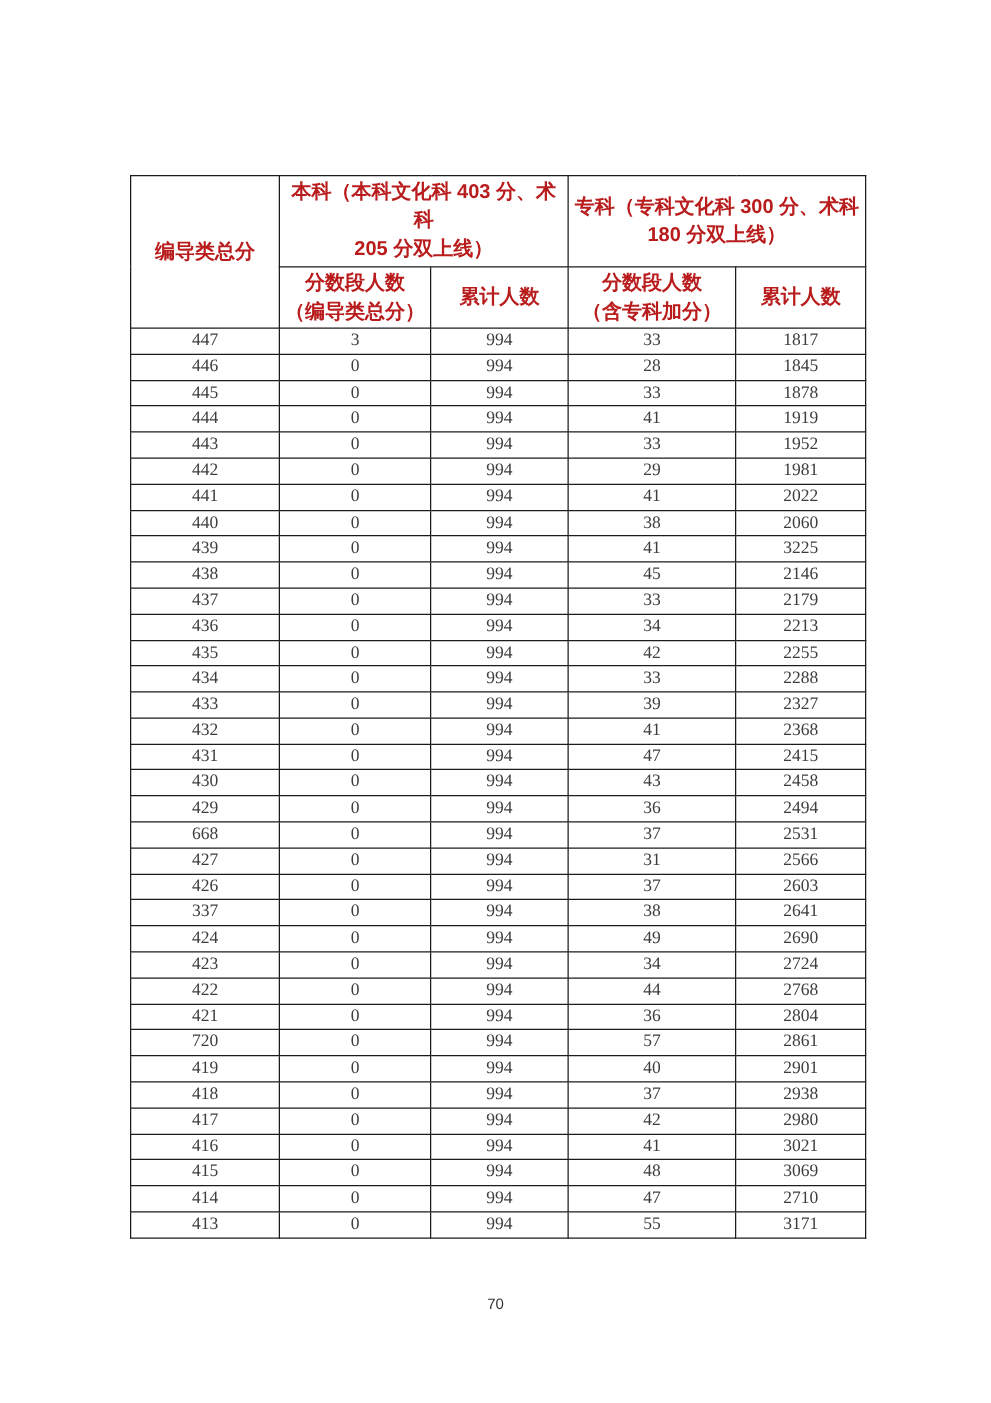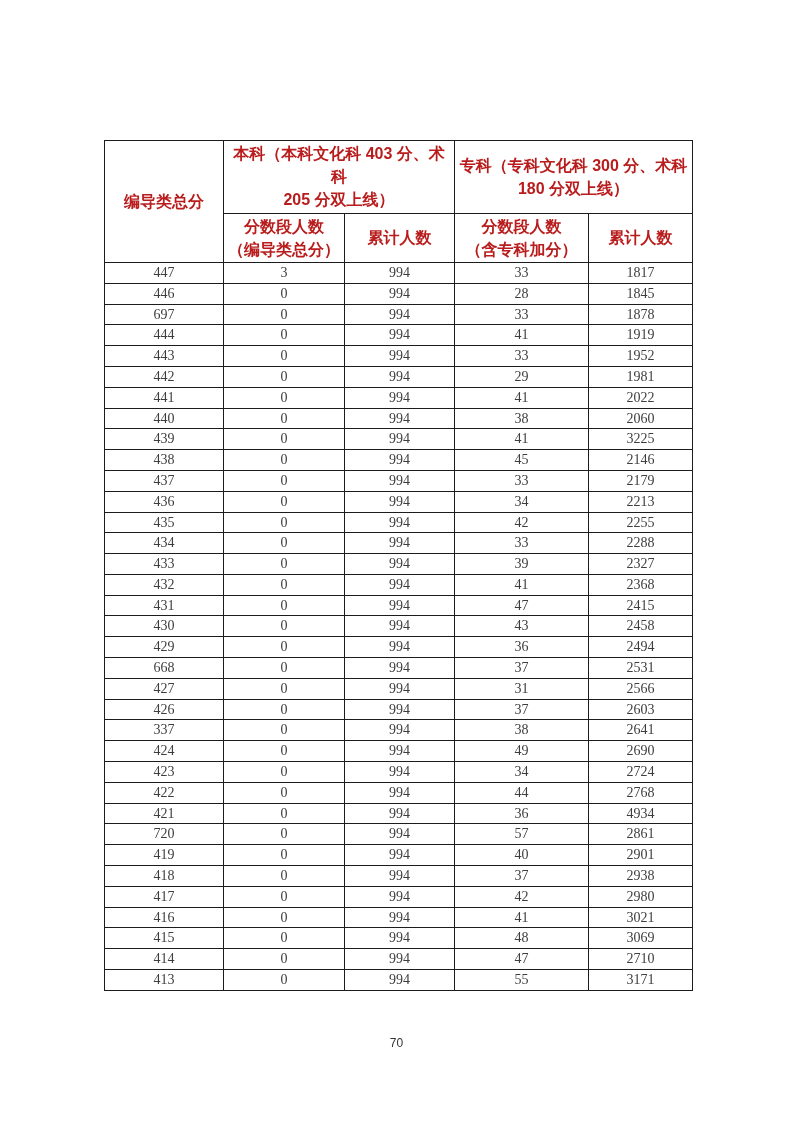--- a/index.html
+++ b/index.html
@@ -101,21 +101,21 @@
           <td>1817</td>
         </tr>
         <tr>
           <td>446</td>
           <td>0</td>
           <td>994</td>
           <td>28</td>
           <td>1845</td>
         </tr>
         <tr>
-          <td>697</td>
+          <td>445</td>
           <td>0</td>
           <td>994</td>
           <td>33</td>
           <td>1878</td>
         </tr>
         <tr>
           <td>444</td>
           <td>0</td>
           <td>994</td>
           <td>41</td>
@@ -273,21 +273,21 @@
           <td>0</td>
           <td>994</td>
           <td>44</td>
           <td>2768</td>
         </tr>
         <tr>
           <td>421</td>
           <td>0</td>
           <td>994</td>
           <td>36</td>
-          <td>4934</td>
+          <td>2804</td>
         </tr>
         <tr>
           <td>720</td>
           <td>0</td>
           <td>994</td>
           <td>57</td>
           <td>2861</td>
         </tr>
         <tr>
           <td>419</td>

